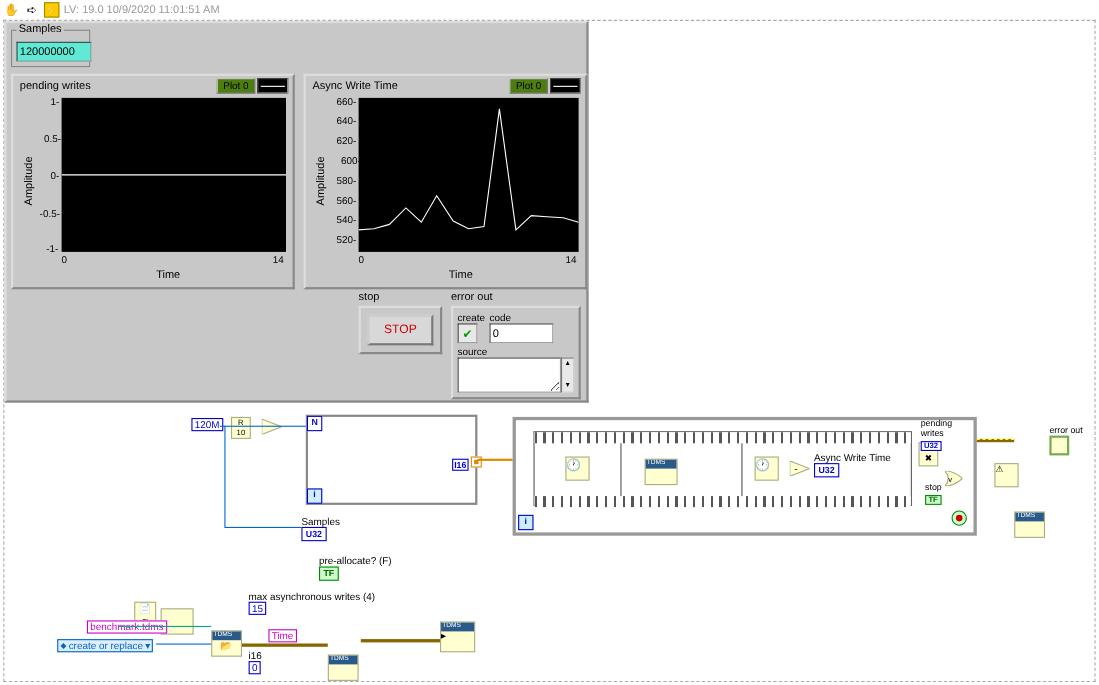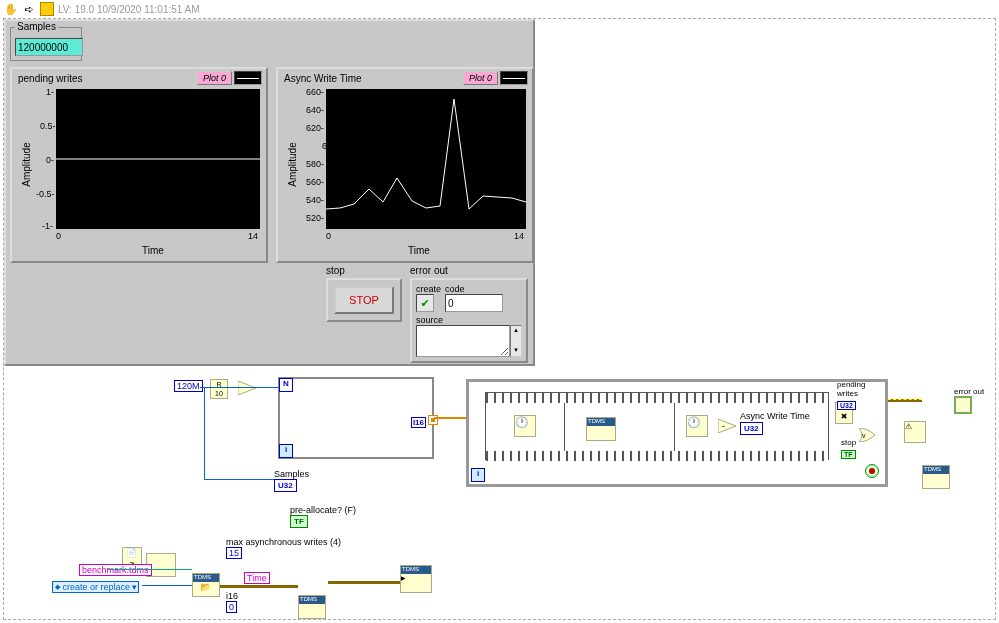--- a/index.html
+++ b/index.html
@@ -8,21 +8,21 @@
 .toolbar-icon { width: 14px; height: 14px; display: flex; align-items: center; justify-content: center; }
 .title-text { color: #999; font-size: 10px; }
 .main-area { position: absolute; left: 3px; top: 18px; right: 3px; bottom: 3px; border: 1px dashed #aaa; }
 .fp-panel { position: absolute; left: 0; top: 0; width: 531px; height: 347px; background: #c8c8c8; border: 2px outset #ddd; }
 .group-box { position: absolute; border: 1px solid #888; background: #c8c8c8; }
 .group-label { position: absolute; top: -7px; left: 4px; background: #c8c8c8; padding: 0 2px; font-size: 10px; }
 .num-field { width: 68px; height: 18px; background: #5eead4; border: 1px inset #999; padding: 1px 2px; font-size: 10px; }
 .chart-box { position: absolute; background: #c8c8c8; border: 2px outset #ddd; }
 .chart-label { font-size: 10px; position: absolute; top: 4px; left: 6px; }
 .plot-legend { position: absolute; top: 2px; right: 4px; display: flex; gap: 2px; }
-.plot-btn { background: #f9a8d4; border: 1px outset #ccc; padding: 1px 5px; font-size: 9px; font-style: italic; }
+.plot-btn { background: #4d7c0f; border: 1px outset #ccc; padding: 1px 5px; font-size: 9px; }
 .plot-sample { width: 28px; height: 14px; background: #000; border: 1px inset #999; position: relative; }
 .plot-sample::after { content: ''; position: absolute; left: 2px; right: 2px; top: 6px; height: 1px; background: #fff; }
 .plot-area { position: absolute; background: #000; }
 .y-axis-label { position: absolute; transform: rotate(-90deg); transform-origin: center; font-size: 10px; }
 .x-axis-label { position: absolute; font-size: 10px; }
 .tick { position: absolute; font-size: 9px; }
 .stop-btn { width: 60px; height: 28px; background: #d8d8d8; border: 2px outset #ccc; color: #c00; font-size: 11px; font-weight: normal; }
 .status-box { width: 18px; height: 18px; background: #e8e8e8; border: 1px inset #999; display: flex; align-items: center; justify-content: center; color: #090; }
 .code-field { width: 58px; height: 18px; background: #fff; border: 1px inset #999; font-size: 10px; padding: 1px 2px; }
 .source-field { width: 96px; height: 32px; background: #fff; border: 1px inset #999; }
@@ -95,21 +95,21 @@
       </div>
       <span class="y-axis-label" style="left:-8px;top:90px;">Amplitude</span>
       <div class="plot-area" style="left:48px;top:20px;width:200px;height:140px;">
         <svg class="plot-svg" width="200" height="140">
           <polyline points="0,120 14,119 28,115 43,100 57,113 71,89 86,112 100,119 114,117 128,10 143,120 157,107 171,108 186,109 200,113" stroke="#fff" stroke-width="1" fill="none"></polyline>
         </svg>
       </div>
       <span class="tick" style="left:28px;top:18px;">660-</span>
       <span class="tick" style="left:28px;top:36px;">640-</span>
       <span class="tick" style="left:28px;top:54px;">620-</span>
-      <span class="tick" style="left:44px;top:72px;">600-</span>
+      <span class="tick" style="left:32px;top:72px;">600-</span>
       <span class="tick" style="left:28px;top:90px;">580-</span>
       <span class="tick" style="left:28px;top:108px;">560-</span>
       <span class="tick" style="left:28px;top:126px;">540-</span>
       <span class="tick" style="left:28px;top:144px;">520-</span>
       <span class="tick" style="left:48px;top:162px;">0</span>
       <span class="tick" style="left:236px;top:162px;">14</span>
       <span class="x-axis-label" style="left:130px;top:176px;">Time</span>
     </div>
 
     <div style="position:absolute;left:320px;top:244px;">

